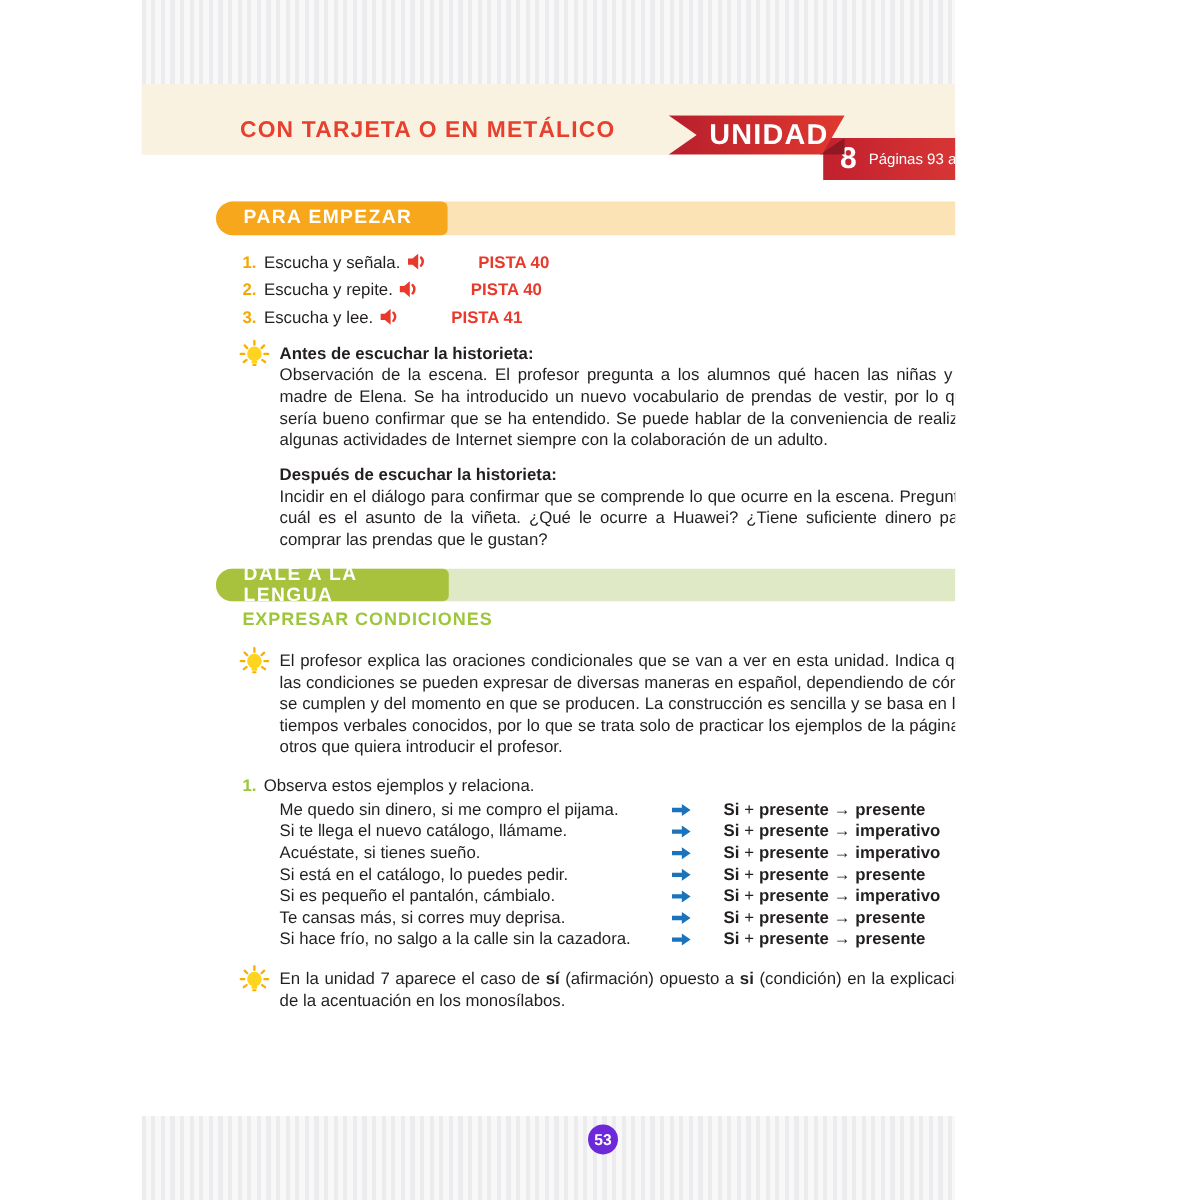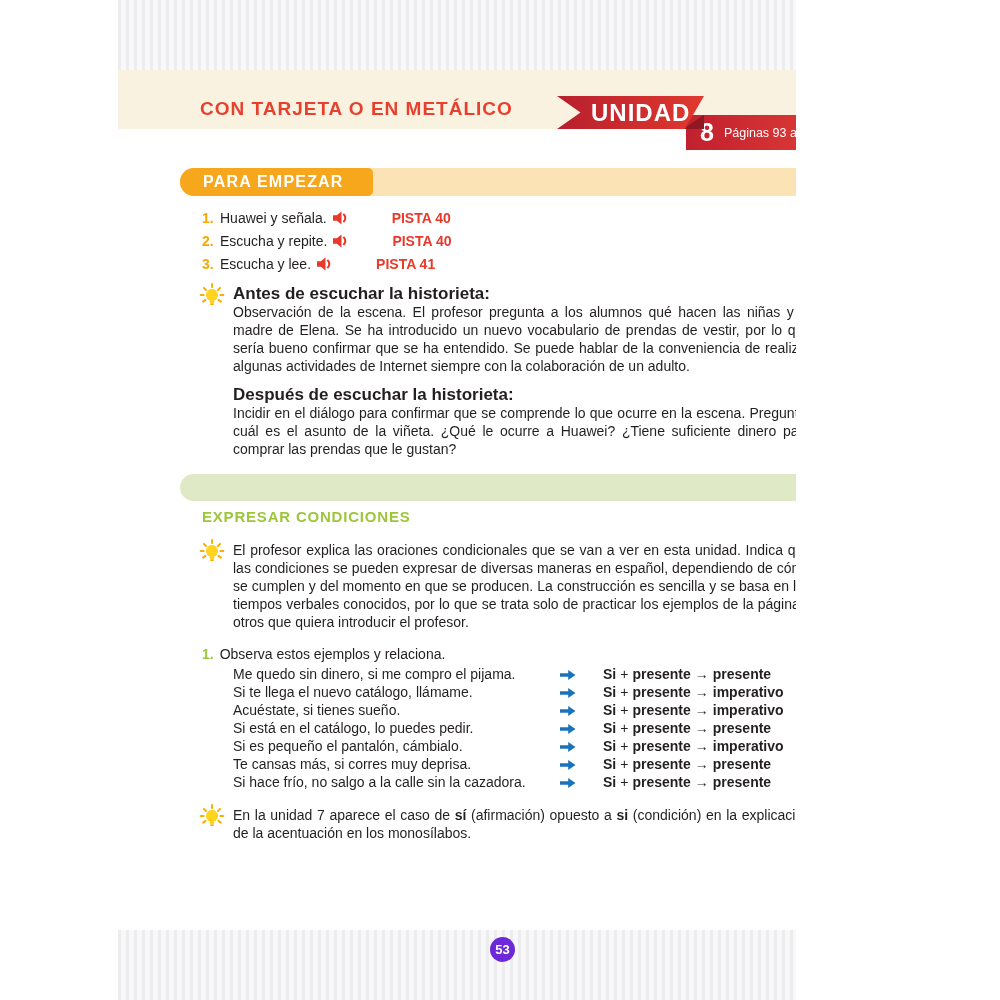--- a/index.html
+++ b/index.html
@@ -57,21 +57,21 @@
   .banner.green .dark { width:194px; background:#a9c23e; }
   .num-list { position:absolute; left:202px; top:206px; }
   .num-item { display:flex; align-items:center; height:23px; font-size:14px; }
   .num-item .num { color:#f6a700; font-weight:bold; width:18px; }
   .num-item .txt { color:#231f20; }
   .num-item .speaker { margin:0 5px 0 6px; display:inline-flex; }
   .num-item .track { color:#e8392b; font-weight:bold;margin-left:37px; }
   .tip { position:absolute; left:199px; display:flex; }
   .tip .bulb { width:26px; flex:0 0 26px; margin-right:8px; margin-top:-2px; }
   .tip-content, .plain-block { width:578px; font-size:14px; line-height:18px; text-align:justify; }
-  .tip-heading { font-weight:bold; font-size:17px; line-height:18px; }
+  .tip-heading { font-weight:bold; font-size:14px; line-height:18px; }
   .plain-block { position:absolute; left:233px; }
   .subheading {
     position:absolute; left:202px; top:508px; font-size:15px; font-weight:bold;
     letter-spacing:0.8px; color:#9dc63b;
   }
   .exercise-line { position:absolute; left:202px; top:646px; display:flex; font-size:14px; }
   .exercise-line .num { color:#9dc63b; font-weight:bold; margin-right:6px; }
   .examples { position:absolute; left:233px; top:666px; width:600px; }
   .ex-row { position:relative; height:18px; font-size:14px; }
   .ex-sentence { position:absolute; left:0; top:0; white-space:nowrap; }
@@ -105,21 +105,21 @@
   <div class="unit-ribbon">UNIDAD</div>
 
   <div class="banner orange">
     <div class="light"></div>
     <div class="dark">PARA EMPEZAR</div>
   </div>
 
   <div class="num-list">
     <div class="num-item">
       <span class="num">1.</span>
-      <span class="txt">Huawei y señala.</span>
+      <span class="txt">Escucha y señala.</span>
       <span class="speaker">
           <svg viewBox="0 0 18 14" width="17" height="14">
             <polygon points="0,4.2 4,4.2 9,0 9,14 4,9.8 0,9.8" fill="#e8392b"></polygon>
             <path d="M11.5 3.4 A5 5 0 0 1 11.5 10.6" fill="none" stroke="#e8392b" stroke-width="2.2" stroke-linecap="round"></path>
           </svg>
         </span>
       <span class="track">PISTA 40</span>
     </div>
     <div class="num-item">
       <span class="num">2.</span>
@@ -166,20 +166,21 @@
     </div>
   </div>
 
   <div class="plain-block" style="top:386px;">
     <div class="tip-heading">Después de escuchar la historieta:</div>
     <div>Incidir en el diálogo para confirmar que se comprende lo que ocurre en la escena. Preguntar cuál es el asunto de la viñeta. ¿Qué le ocurre a Huawei? ¿Tiene suficiente dinero para comprar las prendas que le gustan?</div>
   </div>
 
   <div class="banner green">
     <div class="light"></div>
+    <div class="dark">DALE A LA LENGUA</div>
   </div>
 
   <div class="subheading">EXPRESAR CONDICIONES</div>
 
   <div class="tip" style="top:541px;">
     <span class="bulb"><svg viewBox="0 0 24 24" width="26" height="26">
           <g stroke="#f9ae00" stroke-width="1.8" stroke-linecap="round">
             <line x1="12" y1="1" x2="12" y2="3.8"></line>
             <line x1="4.5" y1="4.5" x2="6.5" y2="6.5"></line>
             <line x1="19.5" y1="4.5" x2="17.5" y2="6.5"></line>

